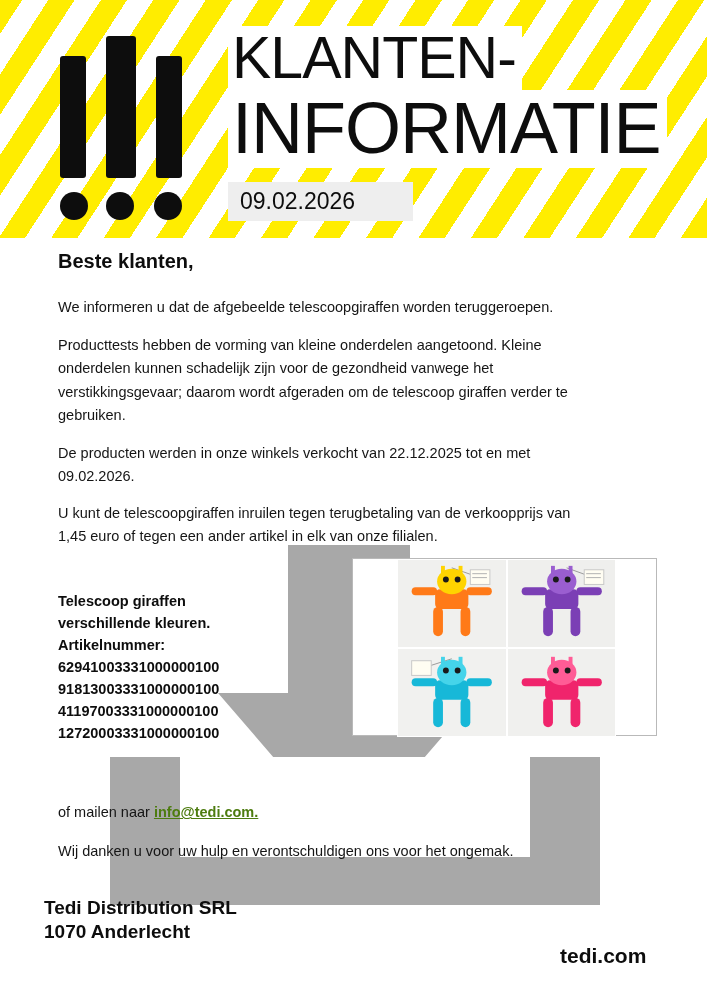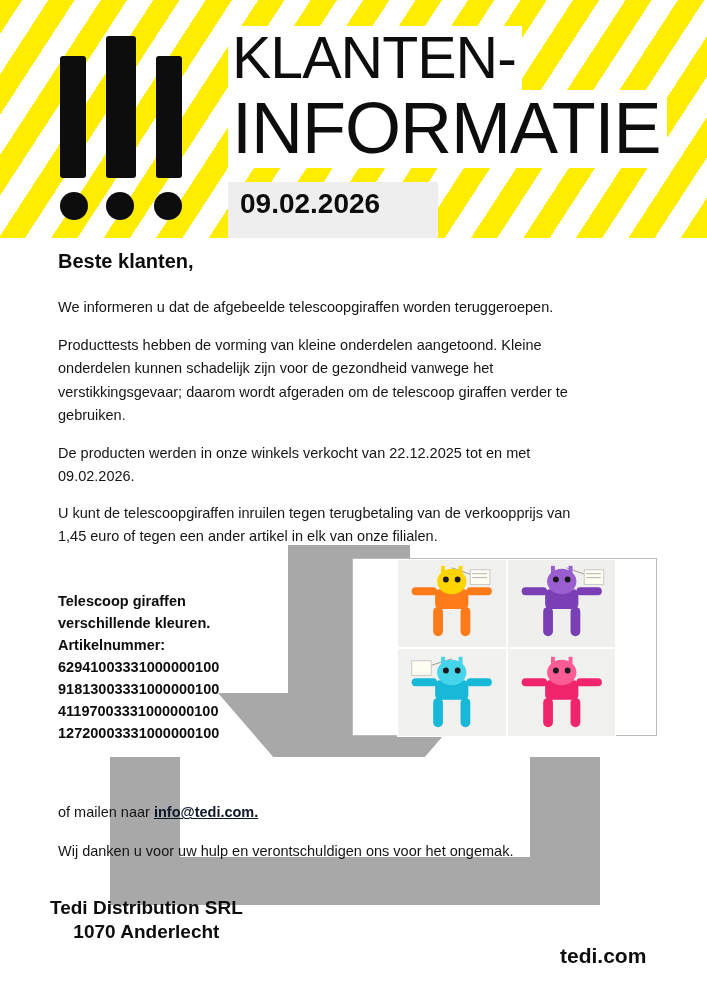--- a/index.html
+++ b/index.html
@@ -75,23 +75,23 @@
     white-space: nowrap;
   }
   #title-line-1 { font-size: 59px; }
   #title-line-2 { font-size: 72px; margin-top: 0px; }
 
   #date-badge {
     position: absolute;
     left: 228px;
     top: 182px;
     background: #eeeeee;
-    padding: 6px 58px 22px 12px;
-    font-size: 28px;
-    font-weight: bold;
+    padding: 6px 58px 6px 12px;
+    font-size: 23px;
+    font-weight: normal;
     color: #0d0d0d;
     letter-spacing: 0px;
   }
 
   
   #arrow-watermark {
     position: absolute;
     left: 110px;
     top: 545px;
     width: 490px;
@@ -135,35 +135,34 @@
     width: 230px;
     font-size: 14.5px;
     font-weight: bold;
     line-height: 1.52;
     color: #0d0d0d;
   }
   #product-block .art-nr { display: block; }
 
   #p-contact { top: 532px; width: 560px; }
   #p-contact a {
-    color: #0f172a;
+    color: #4d7c0f;
     font-weight: bold;
     text-decoration: underline;
   }
   #p-thanks  { top: 594px; width: 560px; }
 
   #footer-address {
     position: absolute;
-    left: 50px;
+    left: 44px;
     top: 658px;
     font-size: 19px;
     font-weight: bold;
     line-height: 1.26;
     color: #0d0d0d;
-    text-align: center;
   }
   #brand-url {
     position: absolute;
     left: 560px;
     top: 706px;
     font-size: 21px;
     font-weight: bold;
     color: #0d0d0d;
   }
 

